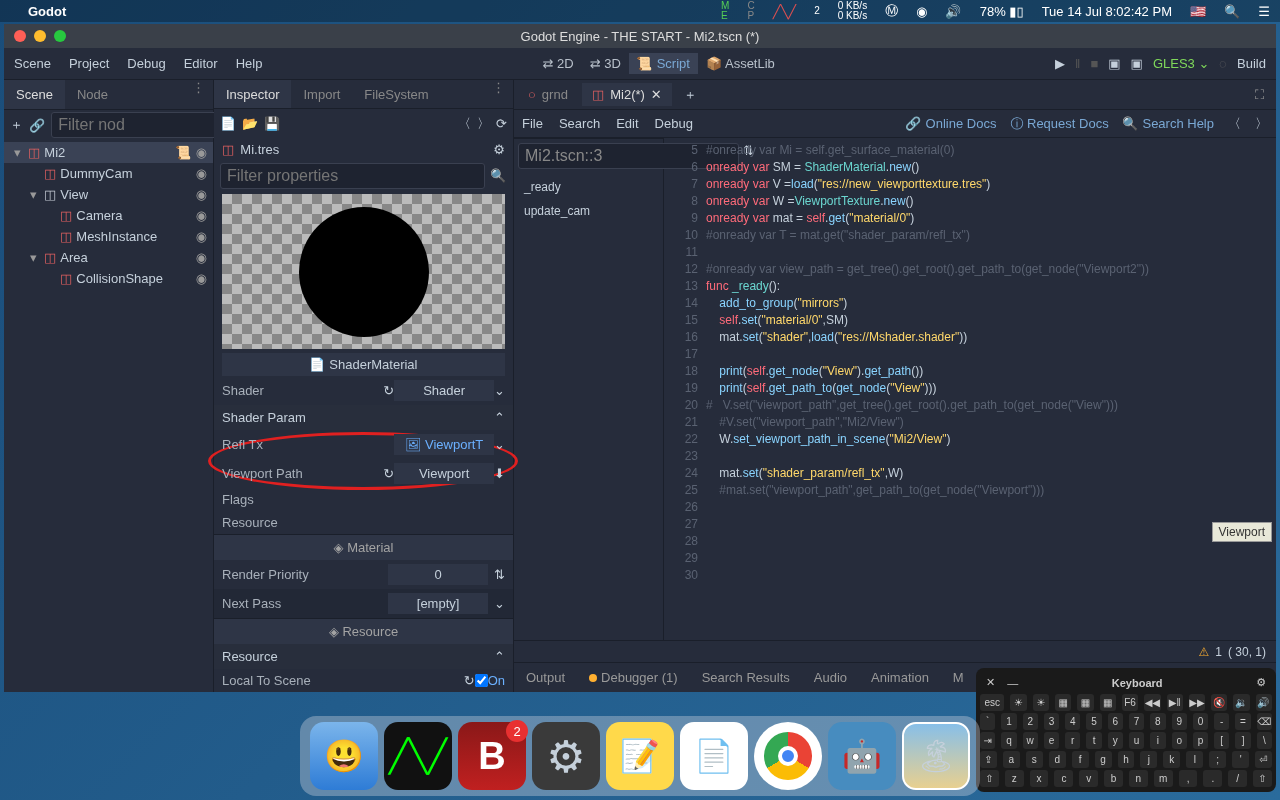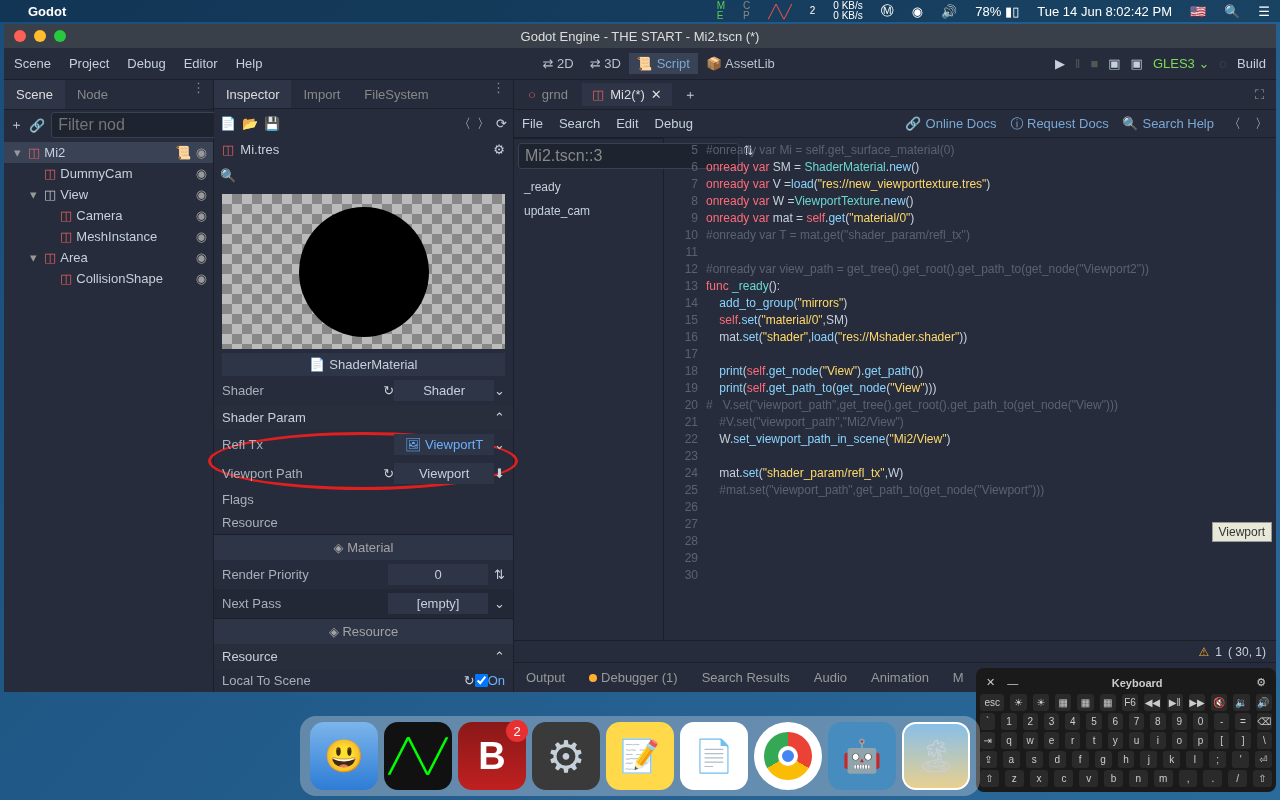--- a/index.html
+++ b/index.html
@@ -116,21 +116,21 @@
   <span class="spacer"></span>
   <span class="stat" style="color:#5c5">M<br>E</span>
   <span class="stat" style="color:#888">C<br>P</span>
   <span style="color:#e05050">╱╲╱</span>
   <span class="stat">2</span>
   <span class="stat"><span>0 KB/s</span><br><span>0 KB/s</span></span>
   <span>Ⓜ</span>
   <span>◉</span>
   <span>🔊</span>
   <span><span>78%</span> ▮▯</span>
-  <span>Tue 14 Jun  8:02:42 PM</span>
+  <span>Tue 14 Jul  8:02:42 PM</span>
   <span>🇺🇸</span>
   <span>🔍</span>
   <span>☰</span>
 </div>
 
 <div class="godot">
   <div class="title">
     <div class="traffic">
       <span class="dot" style="background:#ff5f56"></span>
       <span class="dot" style="background:#ffbd2e"></span>
@@ -249,20 +249,21 @@
         <span>〉</span>
         <span>⟳</span>
       </div>
       <div class="insp-hdr">
         <span style="color:#e06060">◫</span>
         <span>Mi.tres</span>
         <span style="flex:1"></span>
         <span>⚙</span>
       </div>
       <div class="tbar">
+        <input class="field" placeholder="Filter properties" style="">
         <span>🔍</span>
       </div>
       <div class="preview">
           <div class="ball"></div>
         </div>
       <div class="preview-lab"><span>📄</span> <span>ShaderMaterial</span></div>
 
       <div id="insp-props" style="position:relative">
         <div class="ellipse" style="left:-6px;top:56px;width:310px;height:58px"></div>
       <div class="prop">

